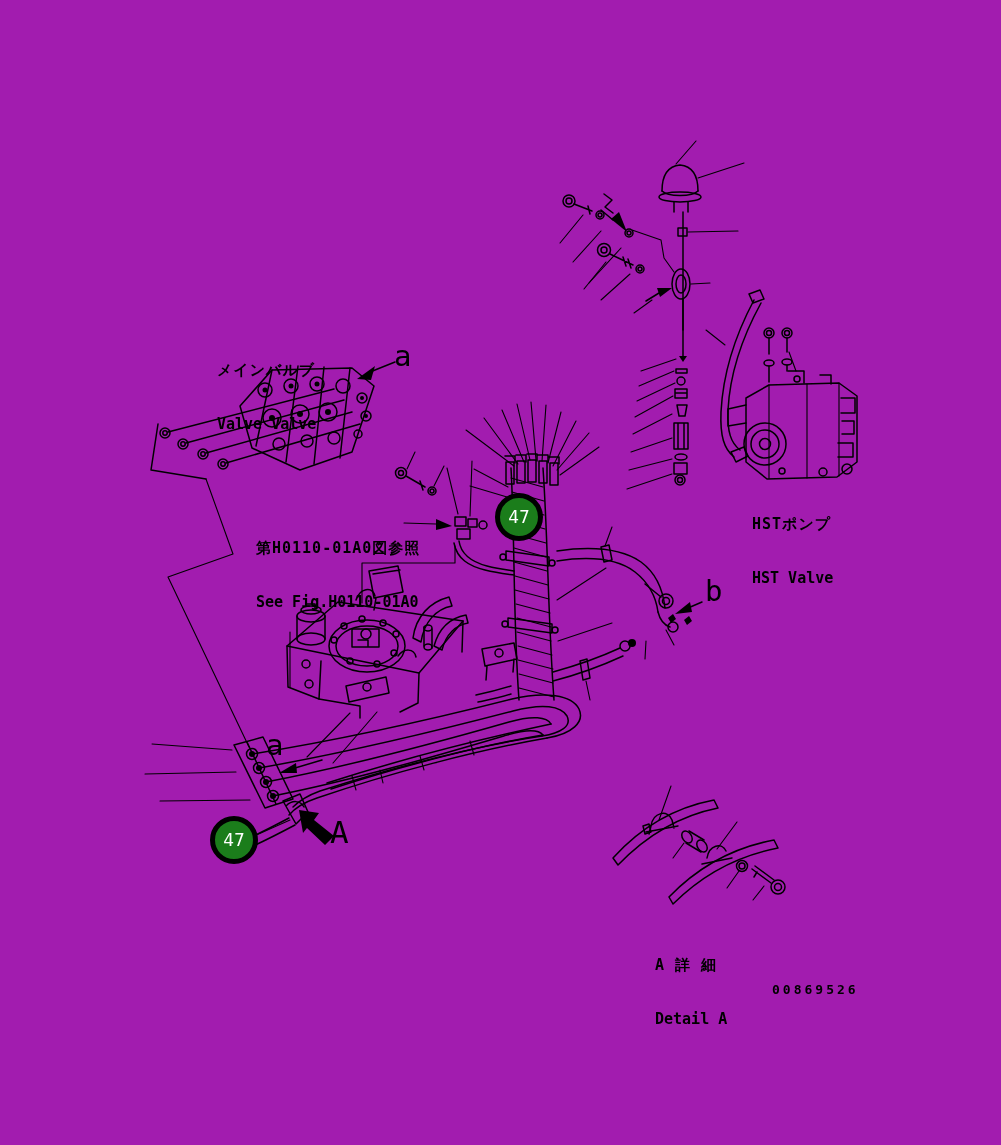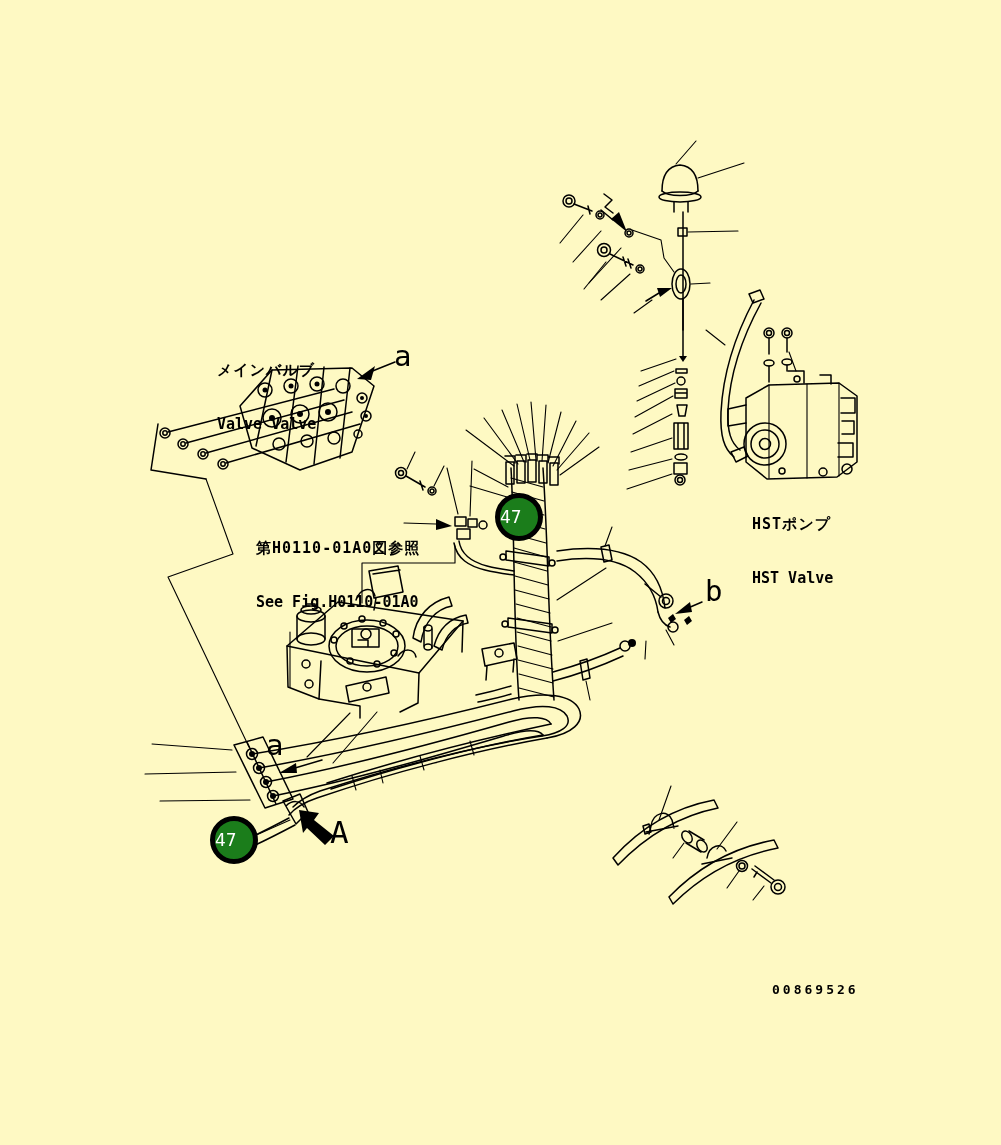--- a/index.html
+++ b/index.html
@@ -1,28 +1,28 @@
 <!DOCTYPE html>
 <html><head>
 <meta charset="utf-8">
 <style>
   html,body{margin:0;padding:0;background:#ffffff;}
-  .canvas{position:relative;width:1001px;height:1145px;background:#fef9c3;overflow:hidden;
+  .canvas{position:relative;width:1001px;height:1145px;background:#a21caf;overflow:hidden;
           font-family:"DejaVu Sans Mono",monospace;color:#000;}
   svg{position:absolute;left:0;top:0;}
   svg path,svg line,svg circle,svg ellipse,svg rect,svg polyline{
       stroke:#000;fill:none;stroke-width:1.5;stroke-linecap:round;stroke-linejoin:round;}
   svg .fill{fill:#000;stroke:none;}
   svg .dot{fill:#000;stroke:none;}
   svg .thin{stroke-width:1.1;}
   .lbl{position:absolute;font-weight:bold;font-size:15px;line-height:18px;white-space:pre;}
   .lbl .jp{letter-spacing:1px;}
   .marker{position:absolute;font-size:29px;font-weight:normal;line-height:29px;}
   .badge{position:absolute;width:38px;height:38px;border-radius:50%;border:5px solid #000;
-         display:flex;align-items:center;
+         display:flex;align-items:center;justify-content:center;
          font-size:17px;font-family:"DejaVu Sans",sans-serif;}
   .dwgnum{position:absolute;font-size:13px;font-weight:bold;letter-spacing:3px;text-align:right;}
 </style>
 </head>
 <body>
 
 <div class="canvas">
 
 <svg width="1001" height="1145" viewBox="0 0 1001 1145">
 
@@ -327,20 +327,24 @@
   <div class="jp">第H0110-01A0図参照</div>
   <div>See Fig.H0110-01A0</div>
 </div>
 
 
 <div class="lbl" style="left:752px;top:479px;">
   <div class="jp">HSTポンプ</div>
   <div>HST Valve</div>
 </div>
 
+<div class="lbl" style="left:655px;top:920px;">
+  <div class="jp">A 詳 細</div>
+  <div>Detail A</div>
+</div>
 
 <div class="marker" style="left:394px;top:342px;">a</div>
 <div class="marker" style="left:705px;top:577px;">b</div>
 <div class="marker" style="left:266px;top:731px;">a</div>
 <div class="marker" style="left:330px;top:818px;font-size:31px;">A</div>
 
 <div class="badge" style="left: 495px; top: 493px; background: rgb(27, 125, 27); border-color: rgb(0, 0, 0); color: rgb(255, 255, 255);">
   <span>47</span>
 </div>
 <div class="badge" style="left: 210px; top: 816px; background: rgb(27, 125, 27); border-color: rgb(0, 0, 0); color: rgb(255, 255, 255);">

